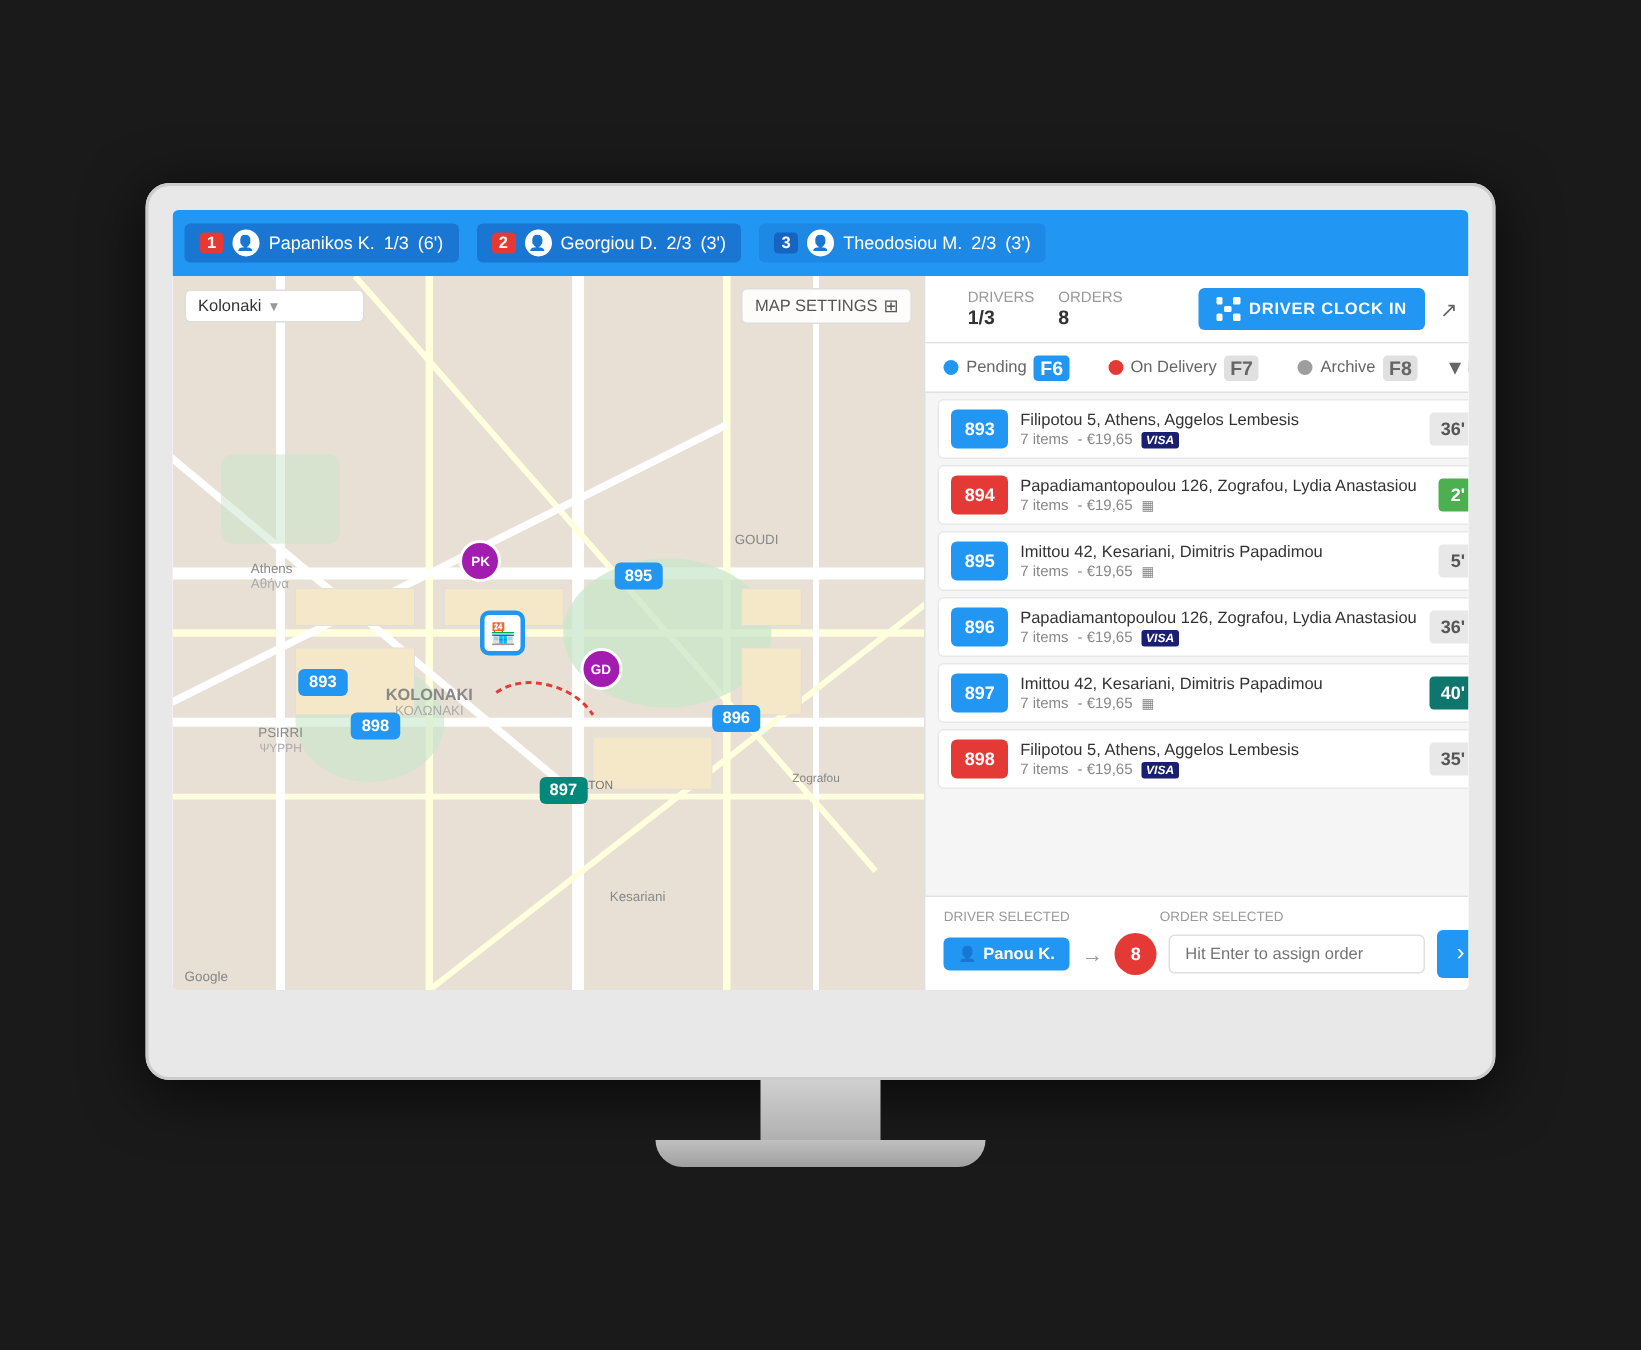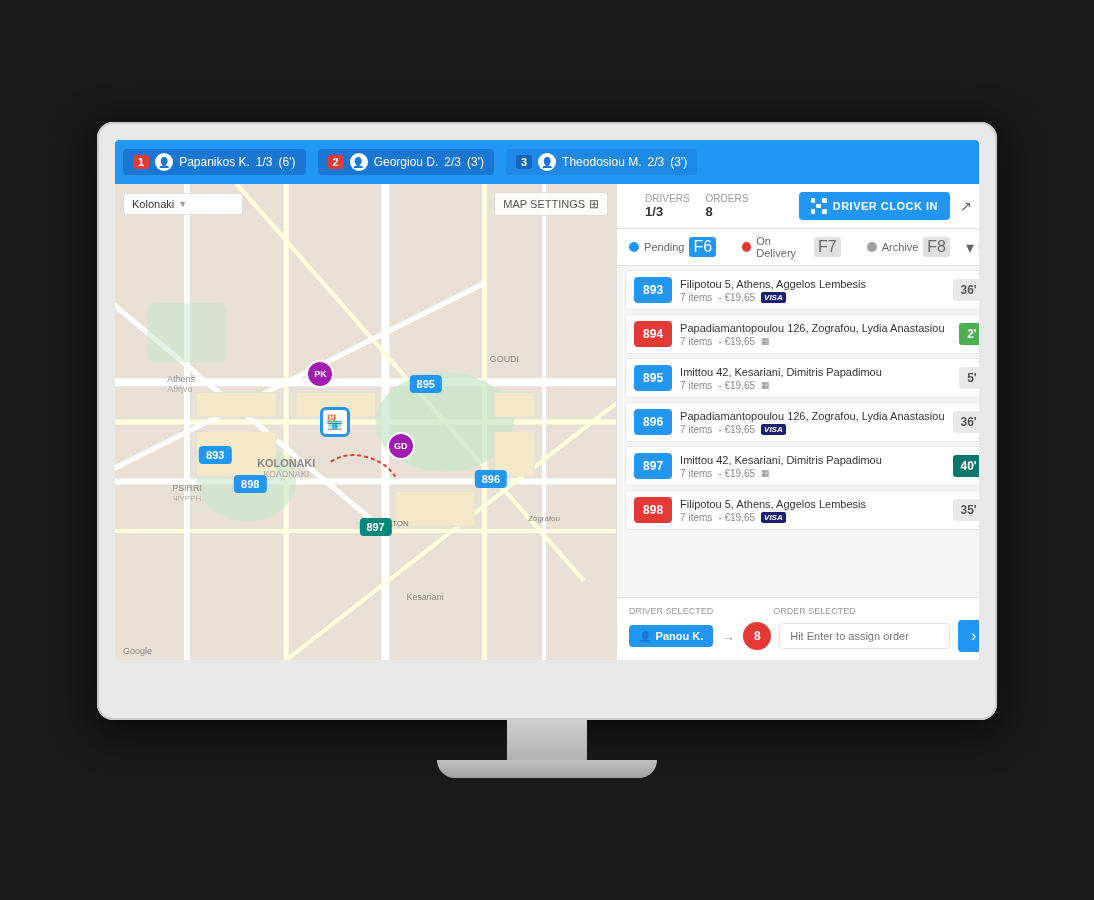--- a/index.html
+++ b/index.html
@@ -212,21 +212,22 @@
     }
     .tab-dot {
       width: 10px; height: 10px;
       border-radius: 50%;
     }
     .tab-badge {
       background: #e0e0e0;
       color: #666;
       border-radius: 3px;
       padding: 1px 4px;
-      font-size: 16px;
+      font-size: 13px;
+      font-weight: bold;
     }
     .tab-item.active .tab-badge { background: #2196F3; color: #fff; }
 
     .orders-list {
       flex: 1;
       overflow-y: auto;
       padding: 4px 8px;
     }
     .order-row {
       display: flex;

